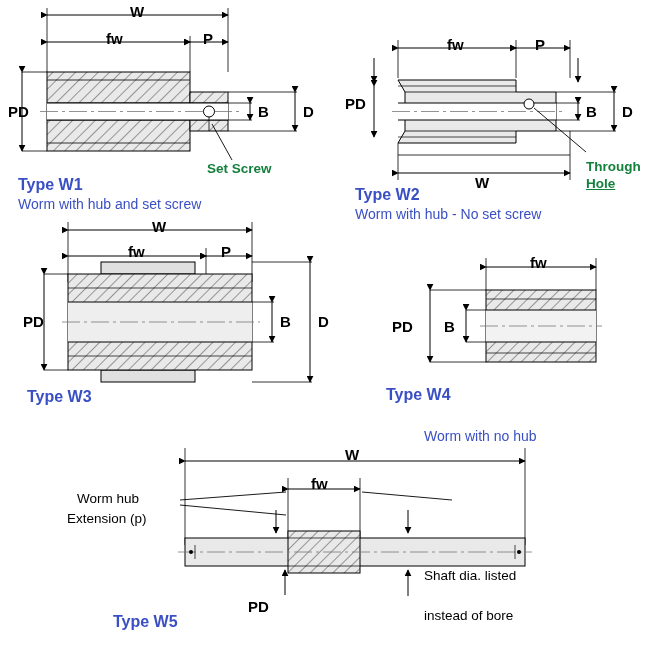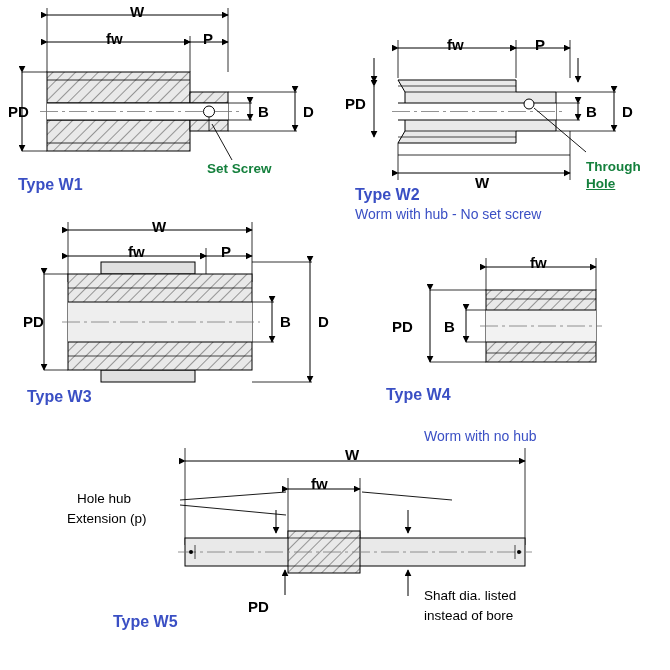--- a/index.html
+++ b/index.html
@@ -266,20 +266,21 @@
   </svg>
 
   <div class="lbl dim" style="left:130px; top:3px;">W</div>
   <div class="lbl dim" style="left:106px; top:30px;">fw</div>
   <div class="lbl dim" style="left:203px; top:30px;">P</div>
   <div class="lbl dim" style="left:8px; top:103px;">PD</div>
   <div class="lbl dim" style="left:258px; top:103px;">B</div>
   <div class="lbl dim" style="left:303px; top:103px;">D</div>
   <div class="lbl callout-b" style="left:207px; top:161px;">Set Screw</div>
   <div class="lbl type-title" style="left:18px; top:176px;">Type W1</div>
+  <div class="lbl type-sub" style="left:18px; top:196px;">Worm with hub and set screw</div>
 
   <div class="lbl dim" style="left:447px; top:36px;">fw</div>
   <div class="lbl dim" style="left:535px; top:36px;">P</div>
   <div class="lbl dim" style="left:345px; top:95px;">PD</div>
   <div class="lbl dim" style="left:586px; top:103px;">B</div>
   <div class="lbl dim" style="left:622px; top:103px;">D</div>
   <div class="lbl dim" style="left:475px; top:174px;">W</div>
   <div class="lbl callout-b" style="left:586px; top:159px;">Through</div>
   <div class="lbl callout-b" style="left:586px; top:176px;text-decoration:underline;">Hole</div>
   <div class="lbl type-title" style="left:355px; top:186px;">Type W2</div>
@@ -294,20 +295,20 @@
   <div class="lbl type-title" style="left:27px; top:388px;">Type W3</div>
 
   <div class="lbl dim" style="left:530px; top:254px;">fw</div>
   <div class="lbl dim" style="left:392px; top:318px;">PD</div>
   <div class="lbl dim" style="left:444px; top:318px;">B</div>
   <div class="lbl type-title" style="left:386px; top:386px;">Type W4</div>
   <div class="lbl type-sub" style="left:386px; top:428px;margin-left:38px;">Worm with no hub</div>
 
   <div class="lbl dim" style="left:345px; top:446px;">W</div>
   <div class="lbl dim" style="left:311px; top:475px;">fw</div>
-  <div class="lbl callout" style="left:77px; top:491px;">Hole hub</div>
+  <div class="lbl callout" style="left:77px; top:491px;">Worm hub</div>
   <div class="lbl callout" style="left:67px; top:511px;">Extension (p)</div>
   <div class="lbl dim" style="left:248px; top:598px;">PD</div>
-  <div class="lbl callout" style="left:424px; top:588px;">Shaft dia. listed</div>
+  <div class="lbl callout" style="left:424px; top:568px;">Shaft dia. listed</div>
   <div class="lbl callout" style="left:424px; top:608px;">instead of bore</div>
   <div class="lbl type-title" style="left:113px; top:613px;">Type W5</div>
 
 </div>
 
 </body></html>

